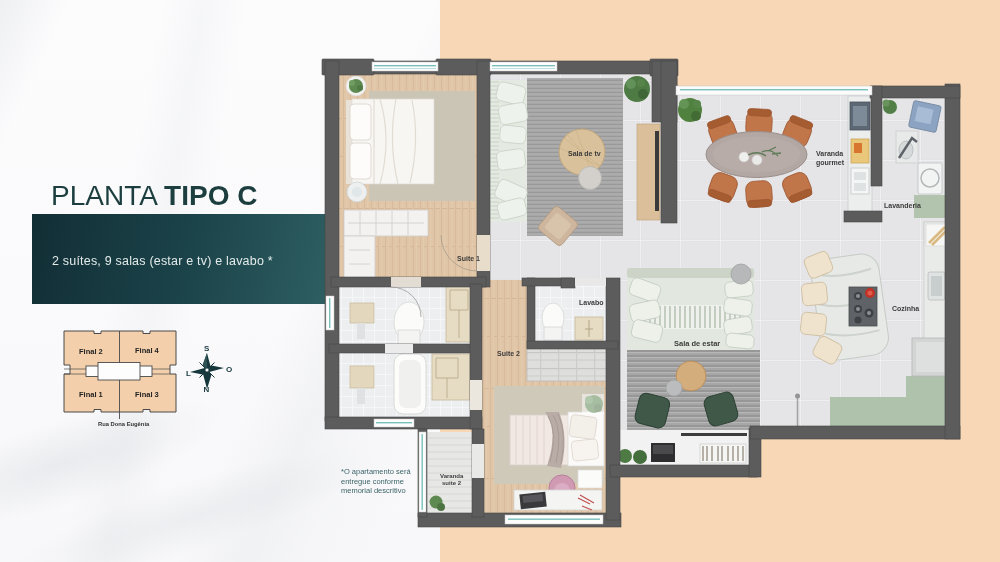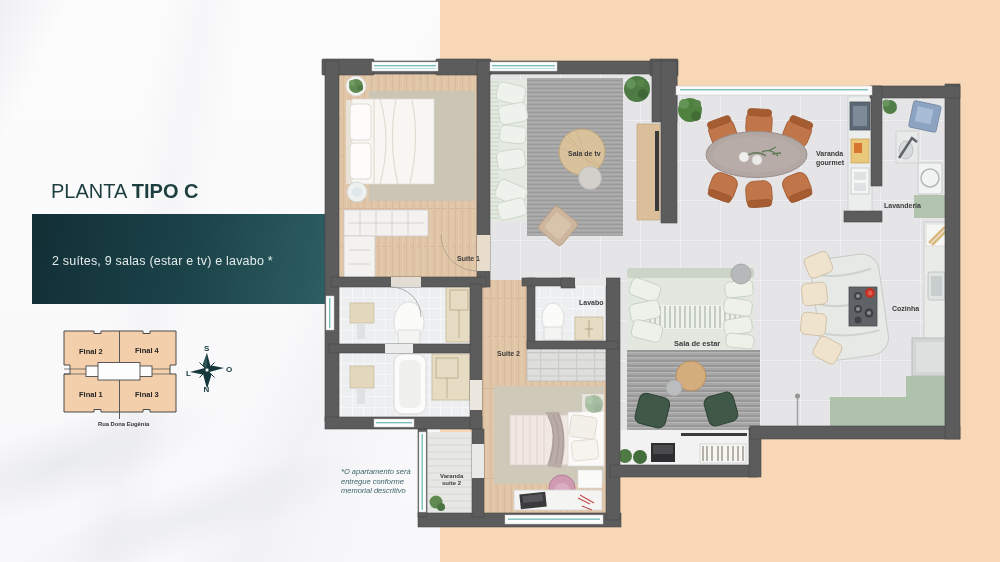--- a/index.html
+++ b/index.html
@@ -10,26 +10,26 @@
   linear-gradient(100deg, rgba(255,255,255,0) 30%, rgba(210,212,218,0.14) 38%, rgba(255,255,255,0) 46%),
   linear-gradient(115deg, rgba(255,255,255,0) 62%, rgba(205,208,214,0.16) 72%, rgba(224,226,230,0.12) 80%, rgba(255,255,255,0) 90%),
   linear-gradient(180deg,#fcfcfd 0%,#f8f8fa 100%);
 }
 #marble:after{content:"";position:absolute;left:-60px;bottom:-30px;width:420px;height:260px;
  background:
   radial-gradient(ellipse 240px 60px at 30% 40%, rgba(205,208,214,0.35), rgba(255,255,255,0) 70%),
   radial-gradient(ellipse 280px 50px at 55% 75%, rgba(210,213,218,0.30), rgba(255,255,255,0) 70%);
  transform:rotate(-18deg);}
 #peach{position:absolute;left:440px;top:0;width:560px;height:562px;background:#f7d7b5}
-#title{position:absolute;left:51px;top:180px;font-size:20px;letter-spacing:0px;color:#1d3e3f;font-weight:400}
+#title{position:absolute;left:51px;top:180px;font-size:28px;letter-spacing:0px;color:#1d3e3f;font-weight:400}
 #title b{font-weight:700}
 #banner{position:absolute;left:32px;top:214px;width:296px;height:90px;
  background:linear-gradient(100deg,#122e35 0%,#1c444b 55%,#2e5f62 100%);}
 #banner span{position:absolute;left:20px;top:40px;font-size:12.5px;color:#e3ebea;letter-spacing:0.2px}
-#note{position:absolute;left:341px;top:467px;font-size:7.5px;font-style:italic;color:#3c6468;line-height:9.5px}
+#note{position:absolute;left:341px;top:467px;font-size:7.5px;color:#3c6468;line-height:9.5px}
 svg{position:absolute;left:0;top:0}
 </style>
 </head>
 <body>
 <div id="stage">
   <div id="marble"></div>
   <div id="peach"></div>
   <div id="title">PLANTA <b>TIPO C</b></div>
   <div id="banner">
       <span>2 suítes, 9 salas (estar e tv) e lavabo *</span>

